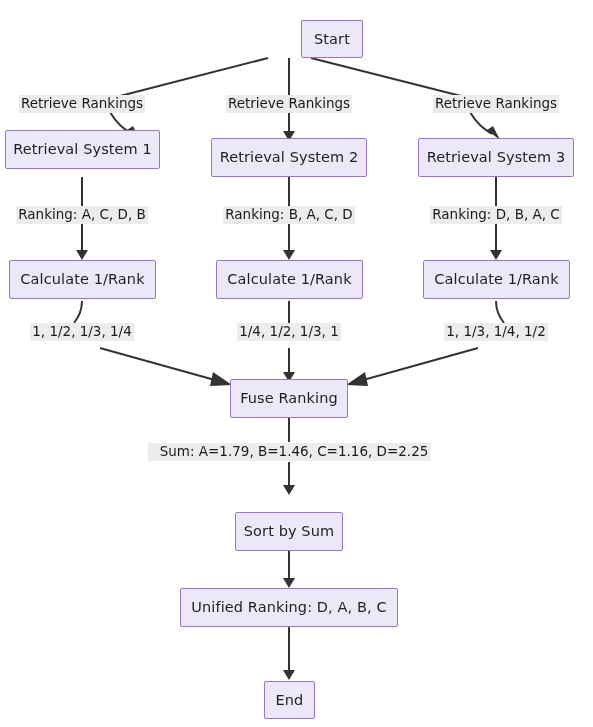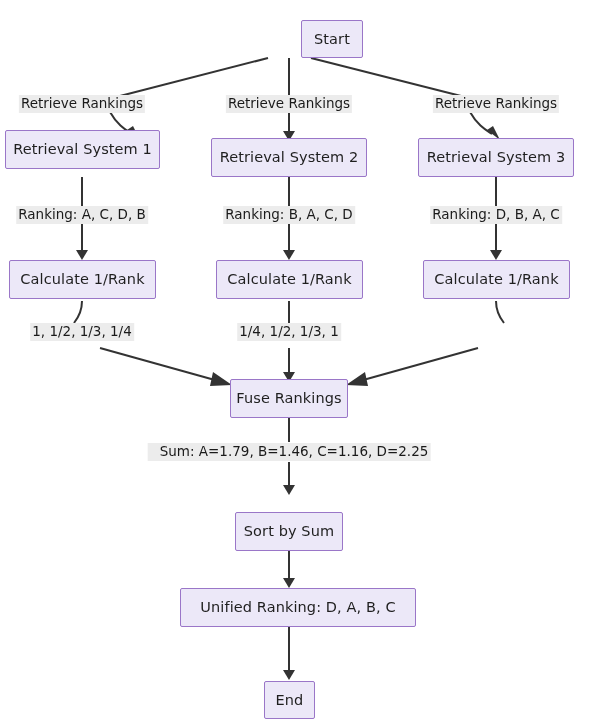--- a/index.html
+++ b/index.html
@@ -144,28 +144,28 @@
 
   <div class="node-box" style="left:216px; top:260px; width:147px; height:39px;">
     <span>Calculate 1/Rank</span>
   </div>
 
   <div class="node-box" style="left:423px; top:260px; width:147px; height:39px;">
     <span>Calculate 1/Rank</span>
   </div>
 
   <div class="node-box" style="left:230px; top:379px; width:118px; height:39px;">
-    <span>Fuse Rankings</span>
+    <span>Fuse Ranking</span>
   </div>
 
   <div class="node-box" style="left:235px; top:512px; width:108px; height:39px;">
     <span>Sort by Sum</span>
   </div>
 
-  <div class="node-box" style="left:180px; top:588px; width:236px; height:39px;">
+  <div class="node-box" style="left:180px; top:588px; width:218px; height:39px;">
     <span>Unified Ranking: D, A, B, C</span>
   </div>
 
   <div class="node-box" style="left:264px; top:681px; width:51px; height:38px;align-items:center;">
     <span>End</span>
   </div>
 
   <div class="edge-label" style="left:82px; top:95px;">Retrieve Rankings</div>
 
   <div class="edge-label" style="left:289px; top:95px;">Retrieve Rankings</div>
@@ -175,16 +175,17 @@
   <div class="edge-label" style="left:82px; top:206px;">Ranking: A, C, D, B</div>
 
   <div class="edge-label" style="left:289px; top:206px;">Ranking: B, A, C, D</div>
 
   <div class="edge-label" style="left:496px; top:206px;">Ranking: D, B, A, C</div>
 
   <div class="edge-label" style="left:82px; top:323px;">1, 1/2, 1/3, 1/4</div>
 
   <div class="edge-label" style="left:289px; top:323px;">1/4, 1/2, 1/3, 1</div>
 
+  <div class="edge-label" style="left:496px; top:323px;">1, 1/3, 1/4, 1/2</div>
 
   <div class="edge-label" style="left:289px; top:443px;padding-left:12px;">Sum: A=1.79, B=1.46, C=1.16, D=2.25</div>
 
 </div>
 
 </body></html>

